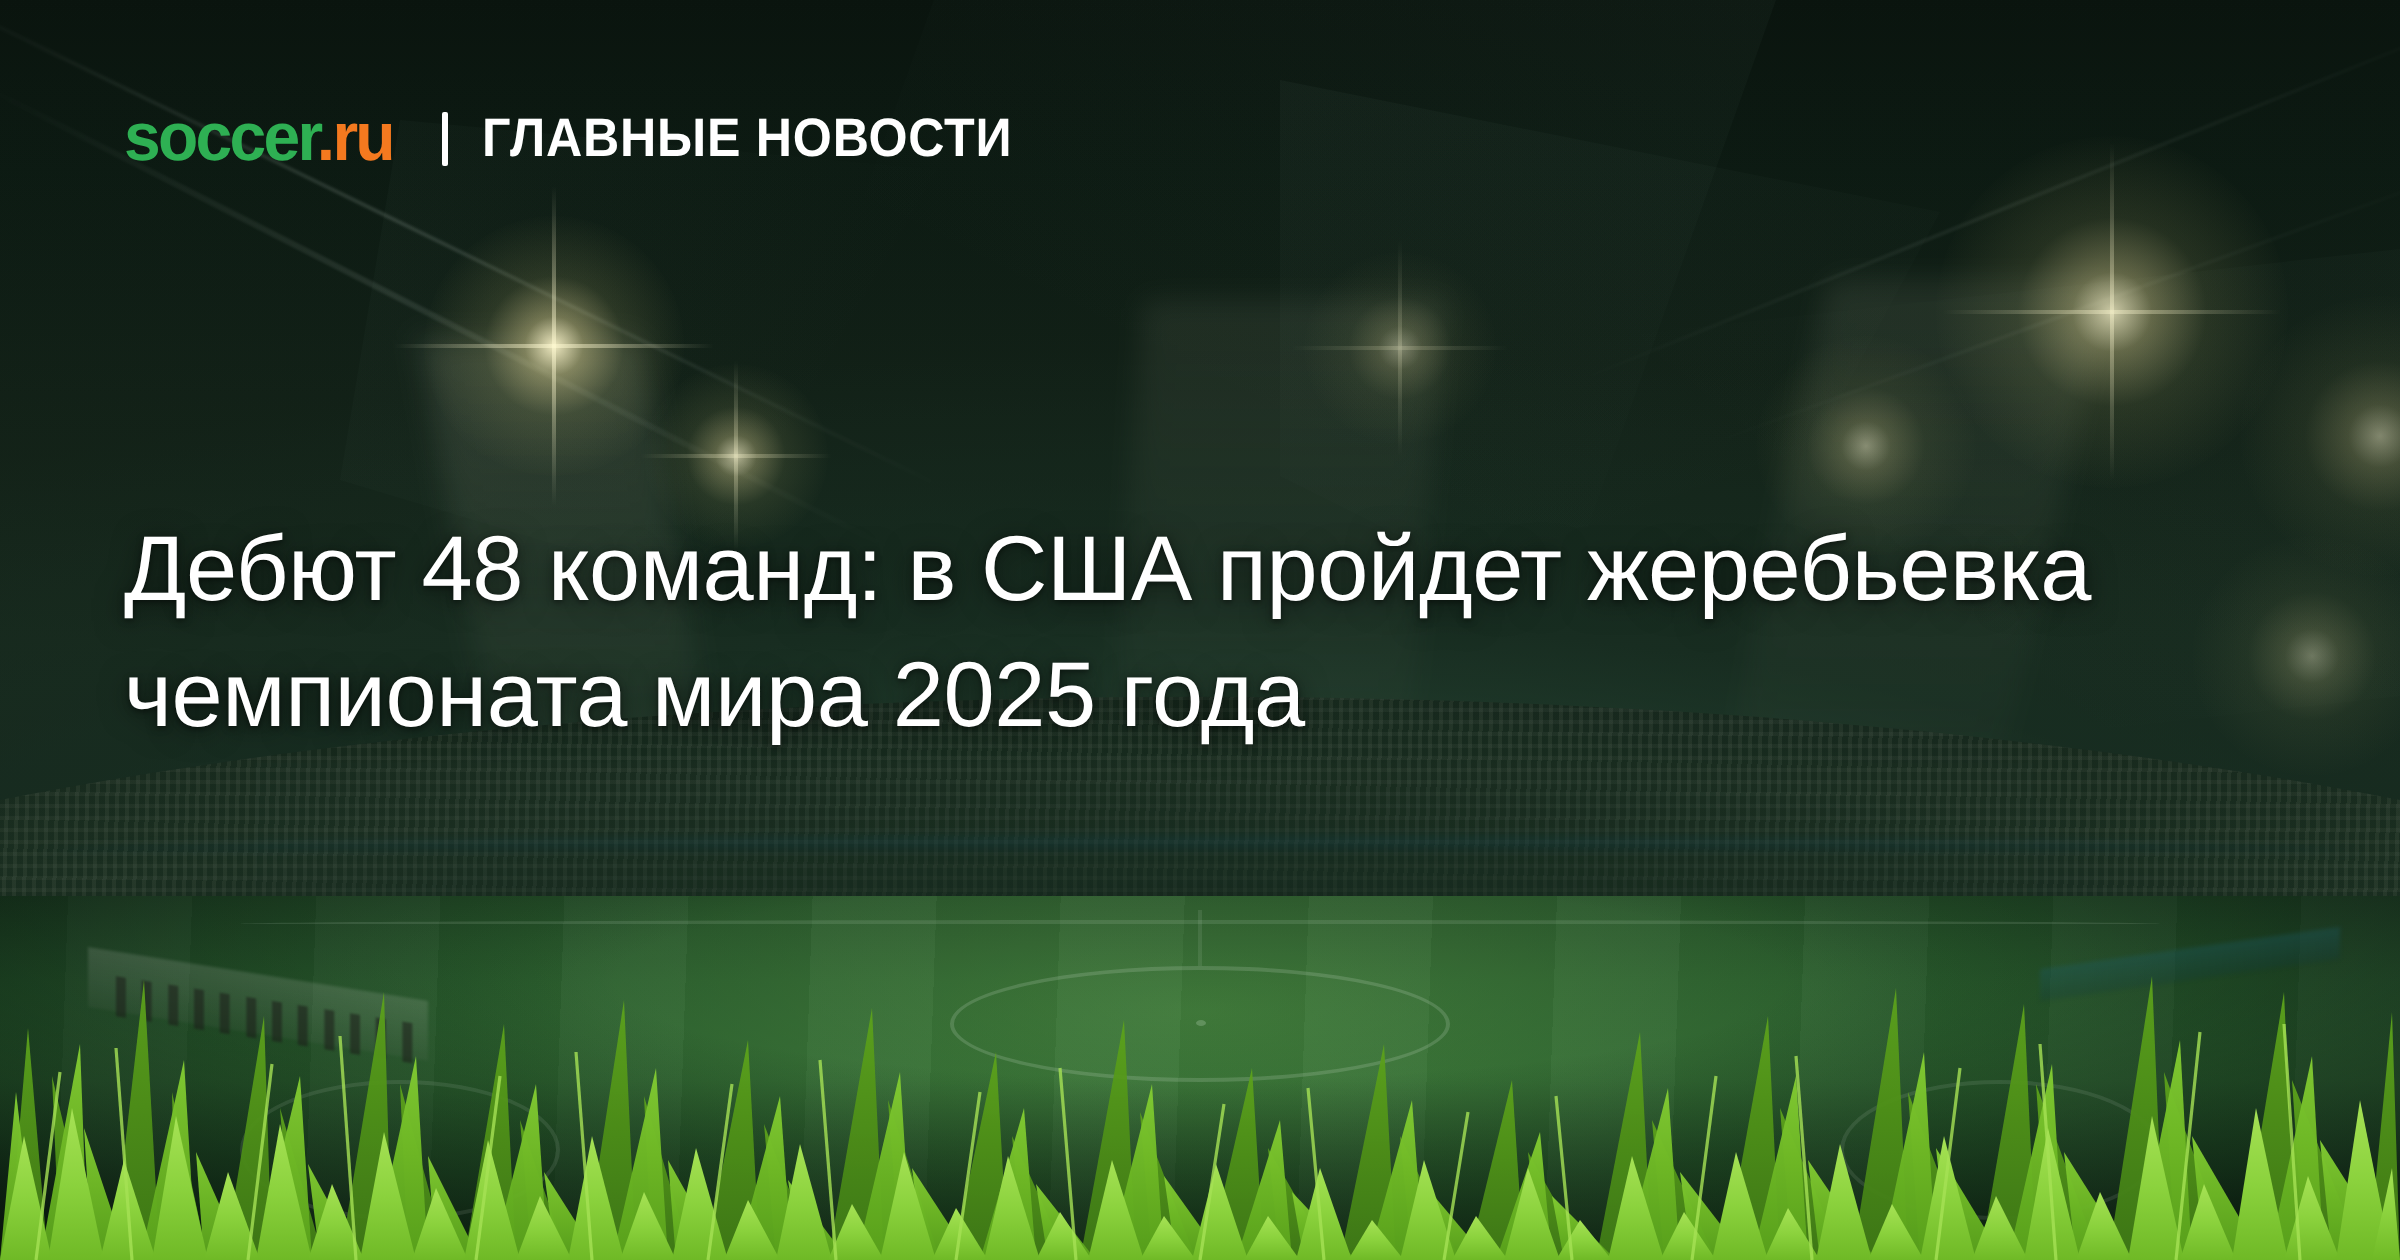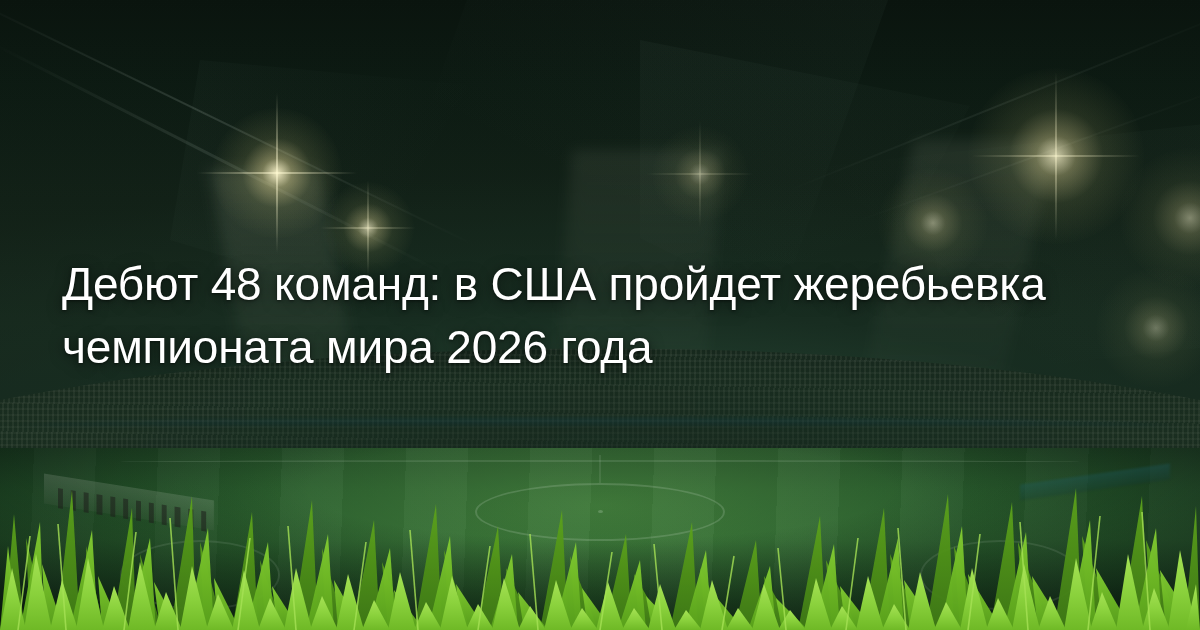--- a/index.html
+++ b/index.html
@@ -511,16 +511,21 @@
         <path d="M846 180 L858 88"></path>
         <path d="M906 180 L898 78"></path>
         <path d="M968 180 L980 84"></path>
         <path d="M1028 180 L1020 72"></path>
         <path d="M1088 180 L1100 66"></path>
         <path d="M1150 180 L1142 62"></path>
       </g>
     </svg>
   </div>
 
-
-  <h1 class="headline">Дебют 48 команд: в США пройдет жеребьевка чемпионата мира 2026 года</h1>
+  <div class="brand">
+    <div class="logo"><span class="logo-soccer">soccer</span><span class="logo-ru">.ru</span></div>
+    <div class="divider"></div>
+    <div class="kicker">ГЛАВНЫЕ НОВОСТИ</div>
+  </div>
+
+  <h1 class="headline">Дебют 48 команд: в США пройдет жеребьевка чемпионата мира 2025 года</h1>
 
 </div>
 
 </body></html>

